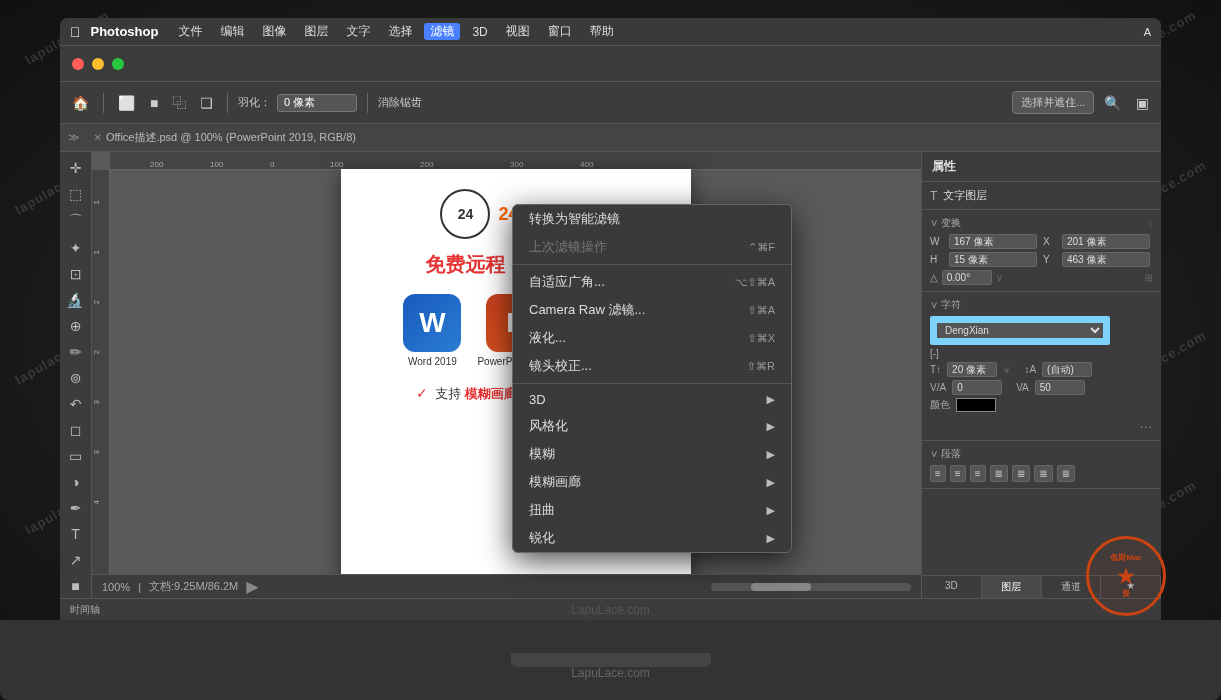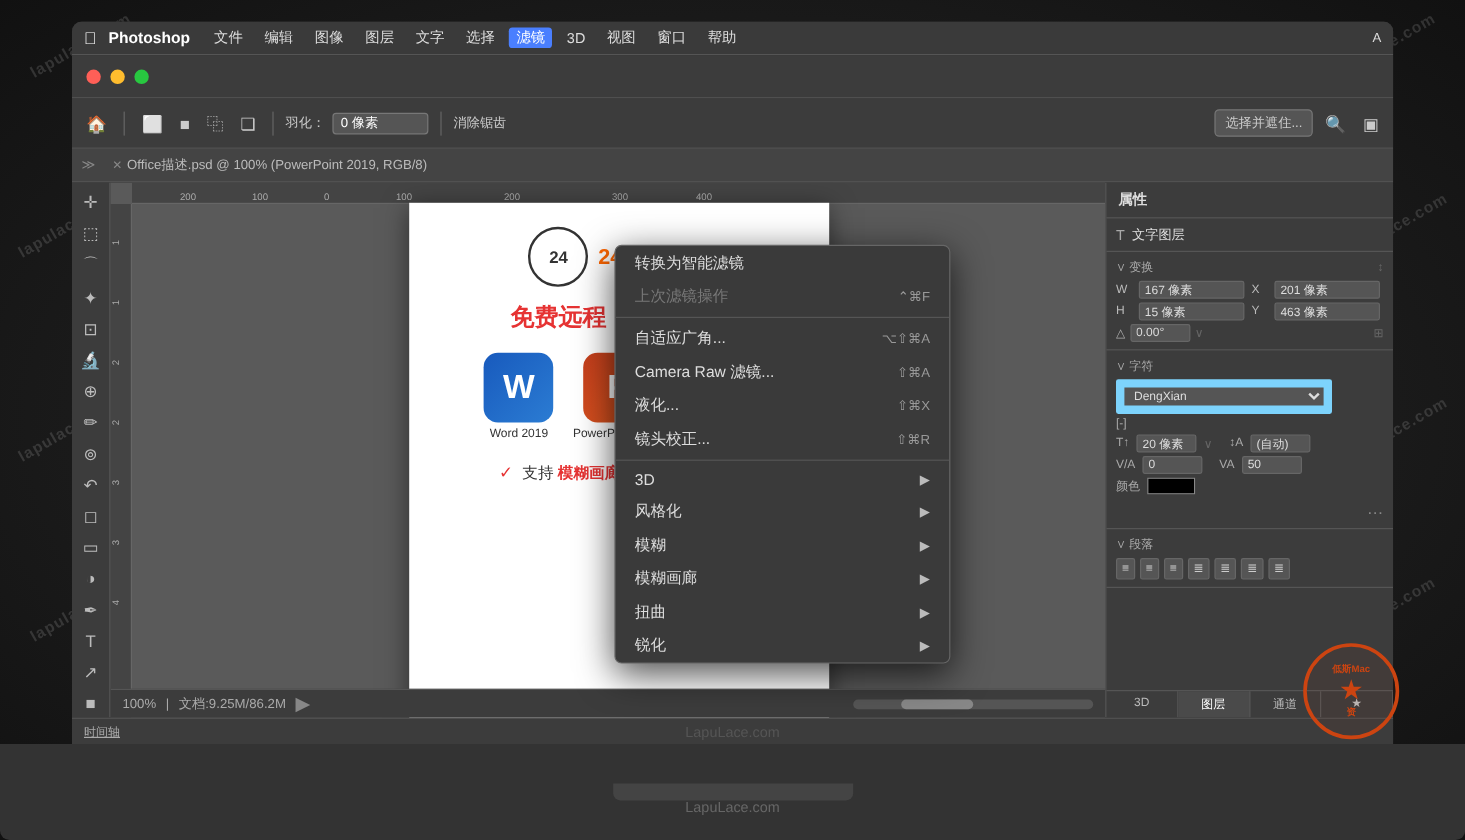--- a/index.html
+++ b/index.html
@@ -883,21 +883,21 @@
         <div class="panel-tabs" style="margin-top:auto;">
           <div class="panel-tab">3D</div>
           <div class="panel-tab active">图层</div>
           <div class="panel-tab">通道</div>
           <div class="panel-tab">★</div>
         </div>
       </div>
     </div>
 
     <div class="bottom-bar">
-      <span style="position:absolute;left:10px;color:#aaa;font-size:10px;text-decoration:underline;">时间轴</span>
+      <span style="position:absolute;left:10px;color:#aaa;font-size:10px;">时间轴</span>
       <span style="color:#555;font-size:12px;">LapuLace.com</span>
     </div>
   </div>
 
   <div class="laptop-base">
     <div class="laptop-notch"></div>
     <span class="laptop-label">LapuLace.com</span>
   </div>
 </div>
 

